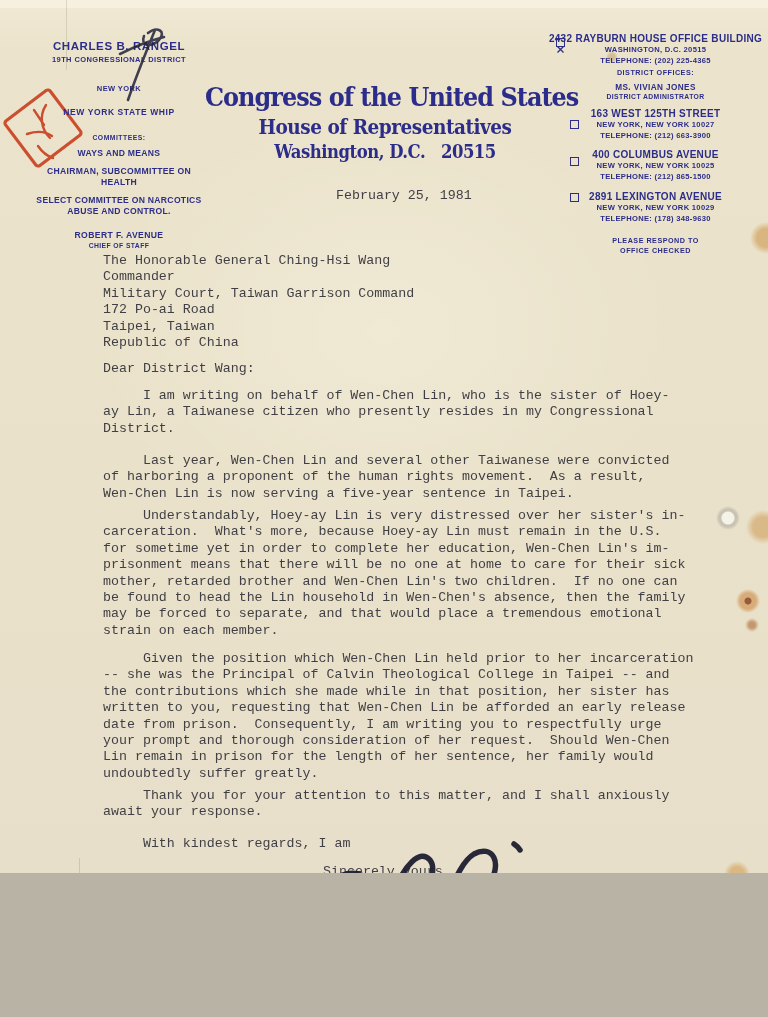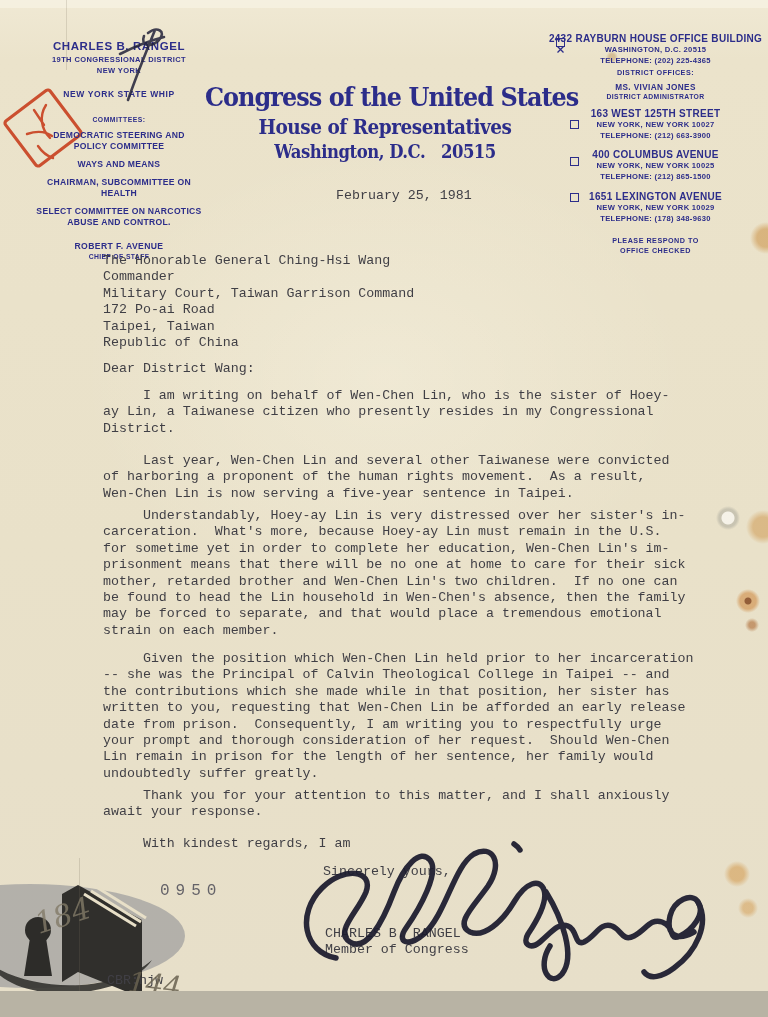--- a/index.html
+++ b/index.html
@@ -1,17 +1,17 @@
 <!DOCTYPE html>
 <html><head>
 <meta charset="utf-8">
 <style>
   html,body{margin:0;padding:0;background:#b8b3a4;}
   .page{
-    position:relative;width:768px;height:991px;overflow:hidden;
+    position:relative;width:768px;height:873px;overflow:hidden;
     font-family:"Liberation Sans",sans-serif;
     background-image:
       radial-gradient(circle at 728px 518px, rgba(246,243,234,.95) 0 6px, rgba(140,142,135,.35) 7px 9px, rgba(0,0,0,0) 12px),
       radial-gradient(circle at 763px 527px, rgba(196,126,36,.40) 0 10px, rgba(0,0,0,0) 17px),
       radial-gradient(circle at 748px 601px, rgba(118,50,8,.75) 0 3px, rgba(201,121,41,.5) 4px 8px, rgba(0,0,0,0) 12px),
       radial-gradient(circle at 752px 625px, rgba(160,80,20,.5) 0 3px, rgba(0,0,0,0) 7px),
       radial-gradient(circle at 737px 874px, rgba(205,135,45,.45) 0 7px, rgba(0,0,0,0) 13px),
       radial-gradient(circle at 748px 908px, rgba(205,135,45,.40) 0 5px, rgba(0,0,0,0) 10px),
       radial-gradient(circle at 766px 238px, rgba(195,125,35,.45) 0 9px, rgba(0,0,0,0) 16px),
       radial-gradient(circle at 612px 57px, rgba(170,120,50,.35) 0 3px, rgba(0,0,0,0) 6px),
@@ -66,25 +66,23 @@
   <div class="abs edge-top"></div>
 
   <svg class="abs" style="left:0;top:50px;opacity:.9" width="90" height="145" viewBox="0 0 90 145">
     <rect x="15" y="50" width="56" height="56" rx="3" fill="none" stroke="#c8401f" stroke-width="3.2" transform="rotate(-37 43 78)"></rect>
     <path d="M34 60 l 10 15 M46 55 c -7 11 -5 24 4 33 M27 84 c 9 -3 18 -3 25 2 M38 96 c 4 6 9 10 15 12" fill="none" stroke="#c8401f" stroke-width="2.4" stroke-linecap="round"></path>
   </svg>
 
   <div class="abs lh-left navy">
     <div class="lh-name">CHARLES B. RANGEL</div>
     <div class="lh-small">19TH CONGRESSIONAL DISTRICT</div>
-    <div class="lh-small" style="margin-top:2px">NEW YORK</div>
+    <div class="lh-small" style="margin-top:20px">NEW YORK</div>
     <div class="lh-whip">NEW YORK STATE WHIP</div>
     <div class="lh-comlabel">COMMITTEES:</div>
-    <div class="lh-com preline">DEMOCRATIC STEERING AND
-POLICY COMMITTEE</div>
     <div class="lh-com preline">WAYS AND MEANS</div>
     <div class="lh-com preline">CHAIRMAN, SUBCOMMITTEE ON
 HEALTH</div>
     <div class="lh-com preline">SELECT COMMITTEE ON NARCOTICS
 ABUSE AND CONTROL.</div>
     <div class="lh-staff">ROBERT F. AVENUE</div>
     <div class="lh-stafft">CHIEF OF STAFF</div>
   </div>
 
   <svg class="abs" style="left:115px;top:24px;opacity:.85" width="70" height="85" viewBox="0 0 70 85">
@@ -108,21 +106,21 @@
       <div class="r-b1">163 WEST 125TH STREET</div>
       <div class="r-b2">NEW YORK, NEW YORK  10027</div>
       <div class="r-b2">TELEPHONE: (212) 663-3900</div>
     </div>
     <div class="r-office">
       <div class="r-b1">400 COLUMBUS AVENUE</div>
       <div class="r-b2">NEW YORK, NEW YORK  10025</div>
       <div class="r-b2">TELEPHONE: (212) 865-1500</div>
     </div>
     <div class="r-office">
-      <div class="r-b1">1651 LEXINGTON AVENUE</div>
+      <div class="r-b1">2891 LEXINGTON AVENUE</div>
       <div class="r-b2">NEW YORK, NEW YORK  10029</div>
       <div class="r-b2">TELEPHONE: (178) 348-9630</div>
     </div>
     <div class="r-footer preline">PLEASE RESPOND TO
 OFFICE CHECKED</div>
   </div>
 
   <div class="abs cb" style="left:556px;top:38px">
     <svg width="7" height="7" viewBox="0 0 7 7">
         <path d="M0.5 0.5 L6.5 6.5 M6.5 0.5 L0.5 6.5" stroke="#2c2d8a" stroke-width="1.3"></path>

